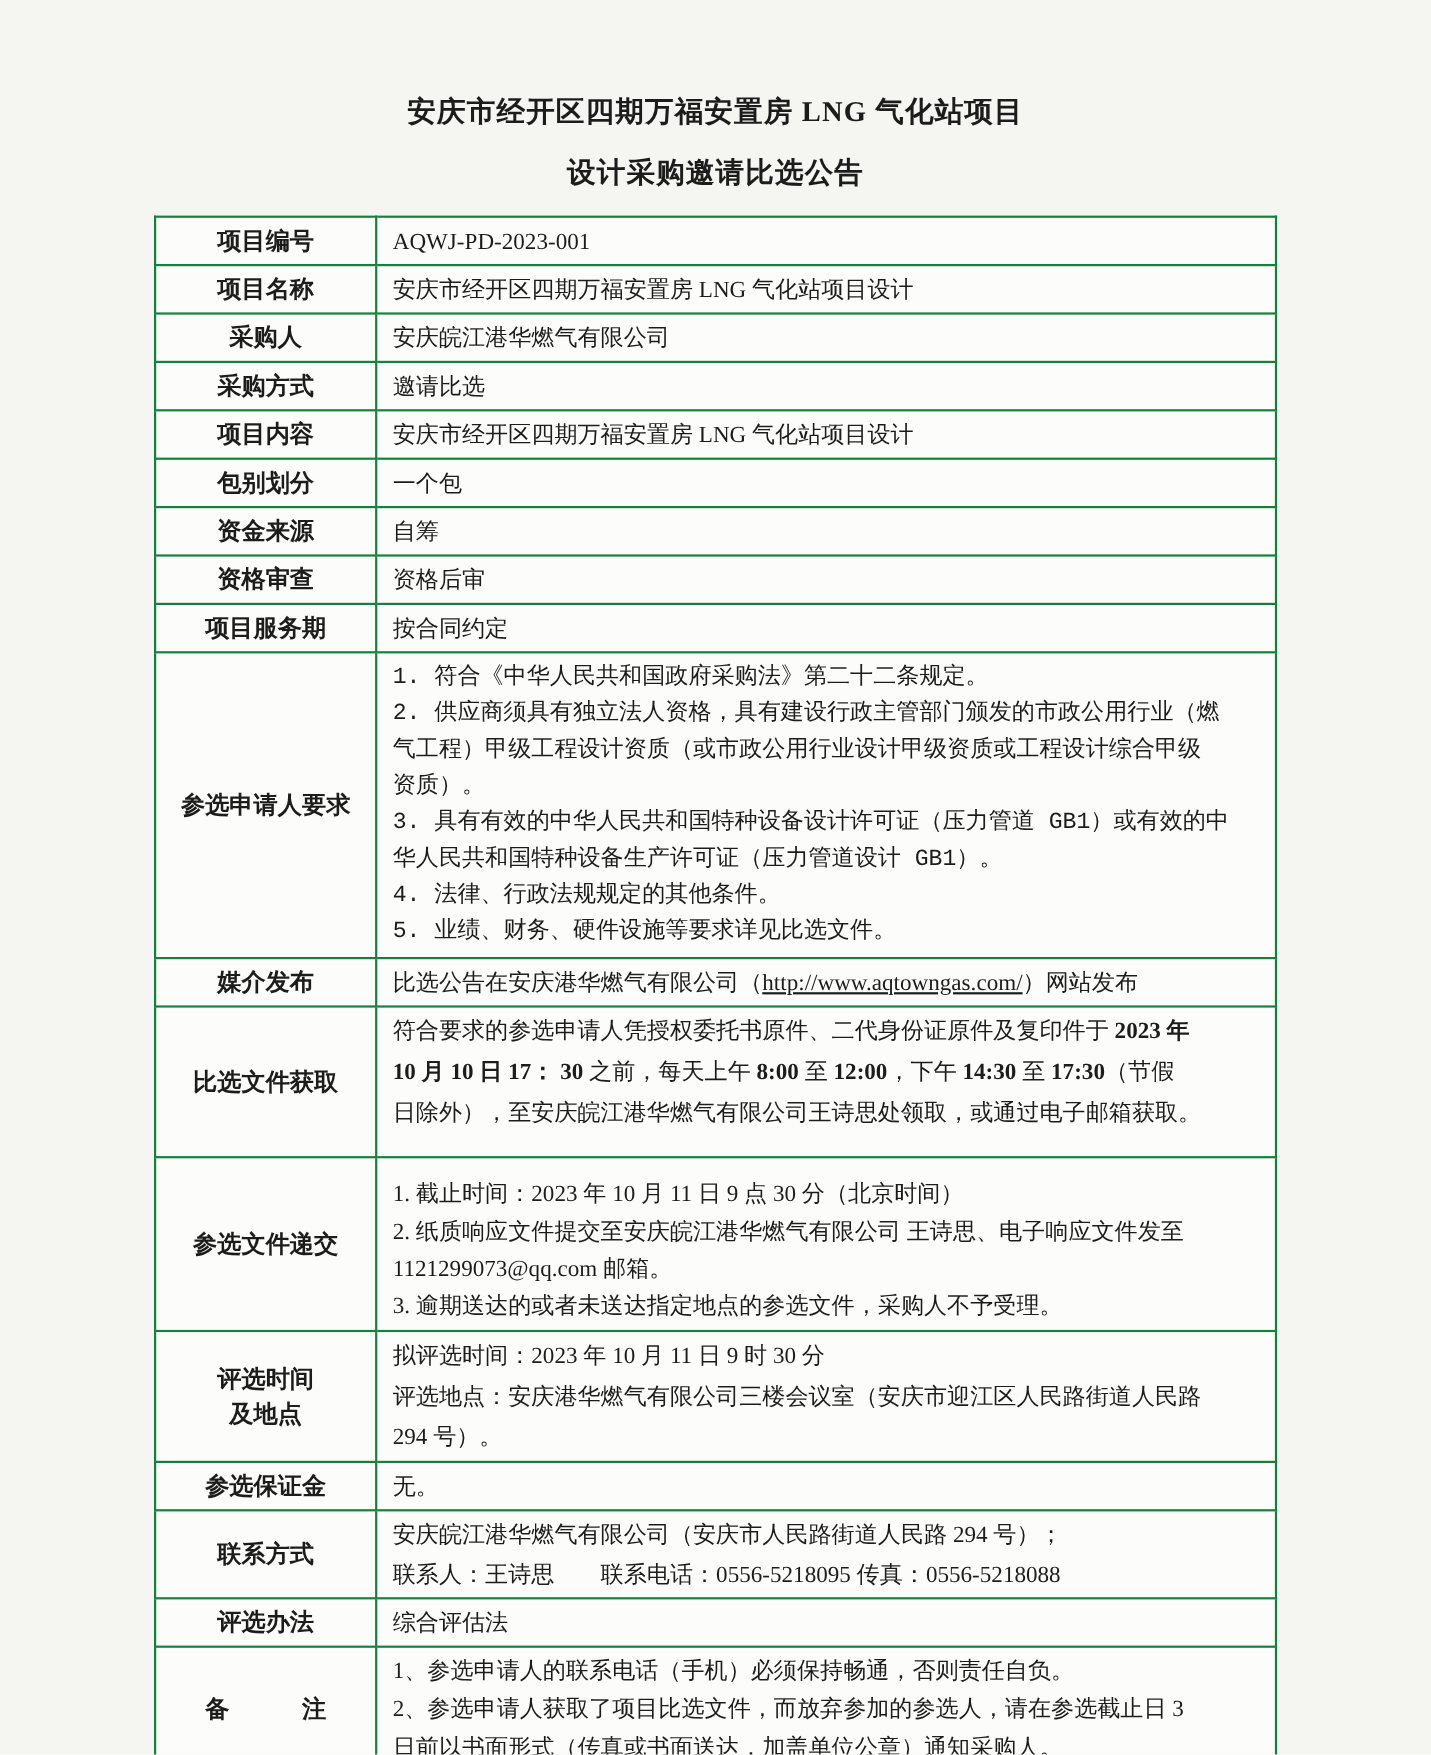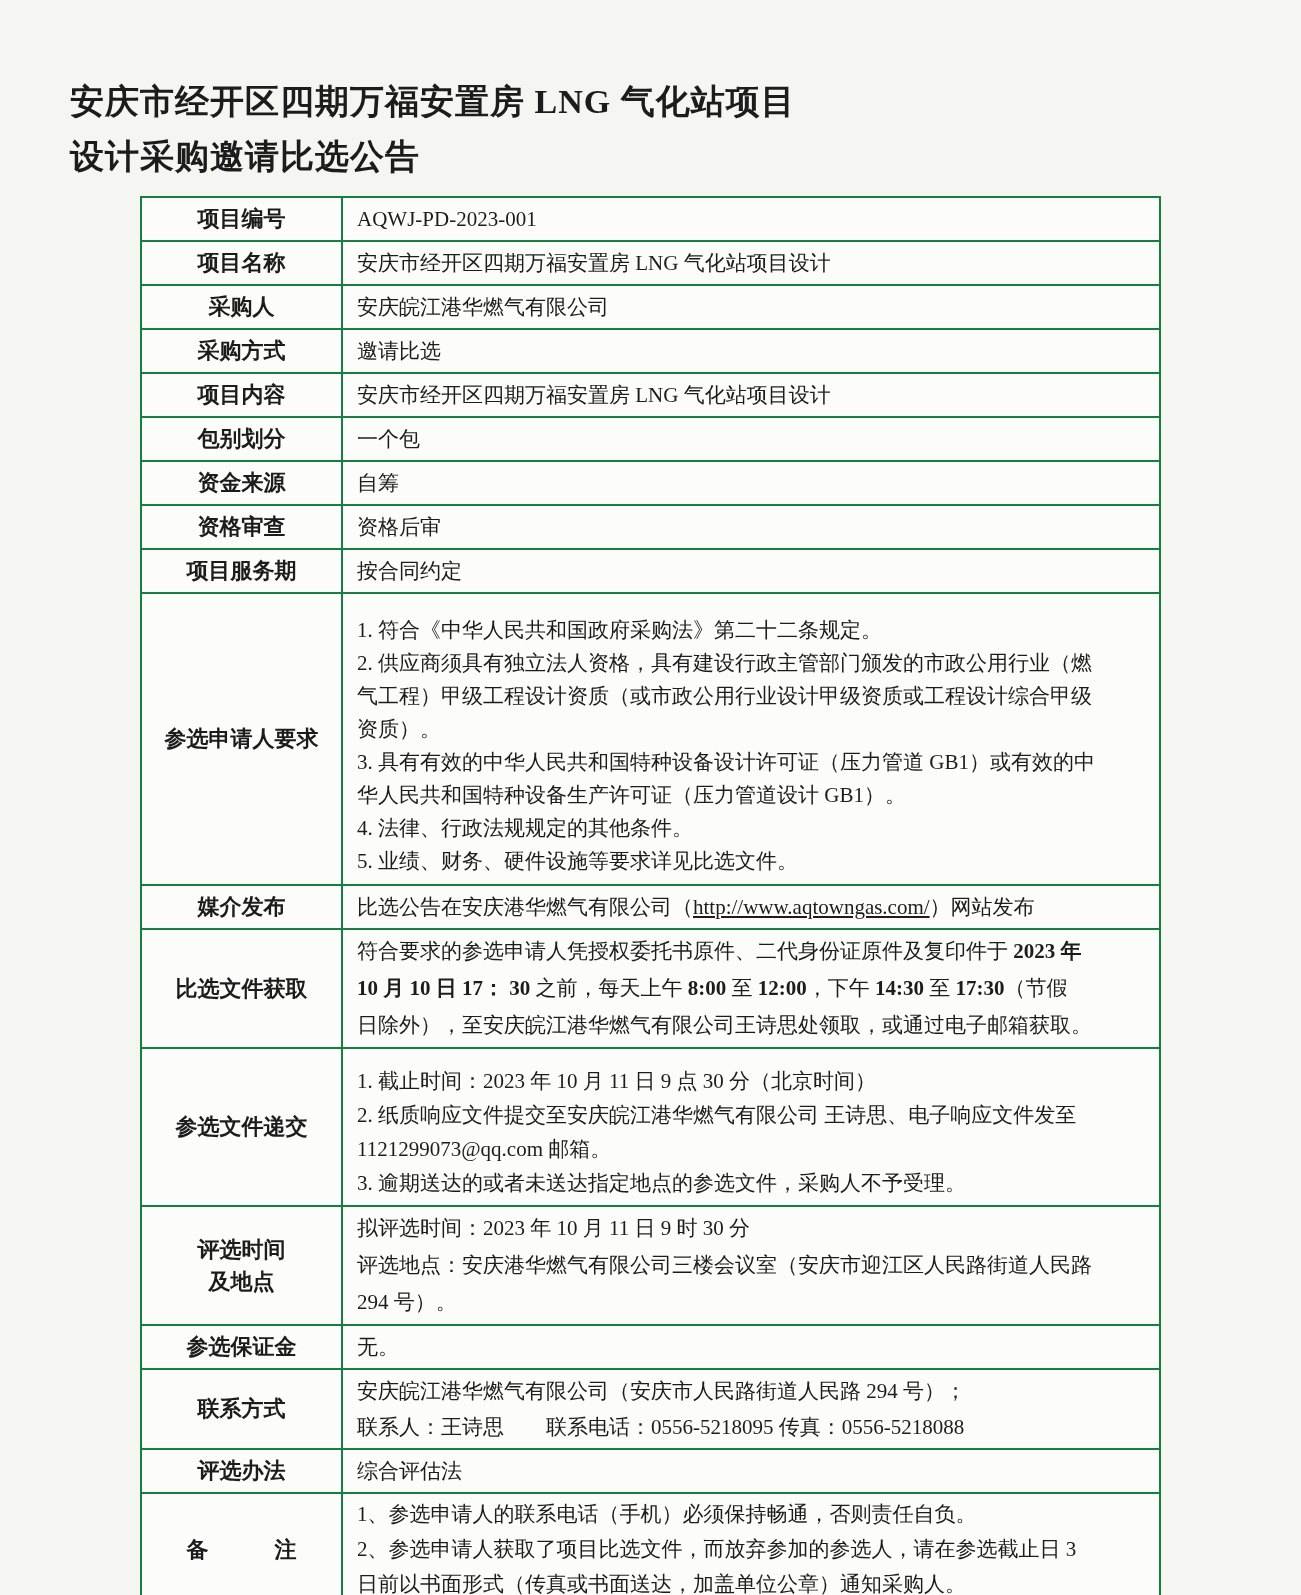--- a/index.html
+++ b/index.html
@@ -6,22 +6,22 @@
   body {
     width: 1301px; height: 1595px;
     background: #f5f5f2;
     color: #1c1c1c;
     font-family: "Liberation Serif", "DejaVu Serif", serif;
     overflow: hidden;
   }
   .page { width: 1301px; height: 1595px; position: relative; }
   .title {
     margin: 74px 70px 12px 70px;
-    text-align: left;
-    font-size: 34px;
+    text-align: center;
+    font-size: 26px;
     font-weight: bold;
     line-height: 55px;
   }
   .title .title-line { display: block; letter-spacing: 1px; }
   .doc-table {
     margin-left: 140px;
     width: 1021px;
     border-collapse: collapse;
     table-layout: fixed;
     background: #fcfcfa;
@@ -39,23 +39,23 @@
   }
   .doc-table td {
     font-size: 21px;
     text-align: left;
     vertical-align: middle;
     padding: 3px 10px 3px 14px;
     line-height: 36px;
   }
   .doc-table tr { height: 37px; }
   
-  .r-applicant-requirements td { line-height: 33px; padding-top: 20px; padding-bottom: 6px; }
+  .r-applicant-requirements td { line-height: 33px; padding-top: 6px; padding-bottom: 6px; font-family: Liberation Mono, monospace; }
   .r-media-release { height: 76px; }
-  .r-doc-acquisition td { line-height: 37px; padding-top: 3px; padding-bottom: 3px; }
+  .r-doc-acquisition td { line-height: 37px; padding-top: 3px; padding-bottom: 21px; }
   .r-doc-submission td { line-height: 34px; padding-top: 15px; padding-bottom: 5px; }
   .r-evaluation-time-place td { line-height: 37px; padding-top: 3px; padding-bottom: 3px; }
   .r-deposit { height: 38px; }
   .r-contact td { line-height: 36px; margin-top: 22px; }
   .r-evaluation-method { height: 38px; }
   .r-remarks { height: 146px; }
   .r-remarks td { line-height: 35px; }
   .b { font-weight: bold; }
   .u { text-decoration: underline; }
   .line { white-space: pre-wrap; }

